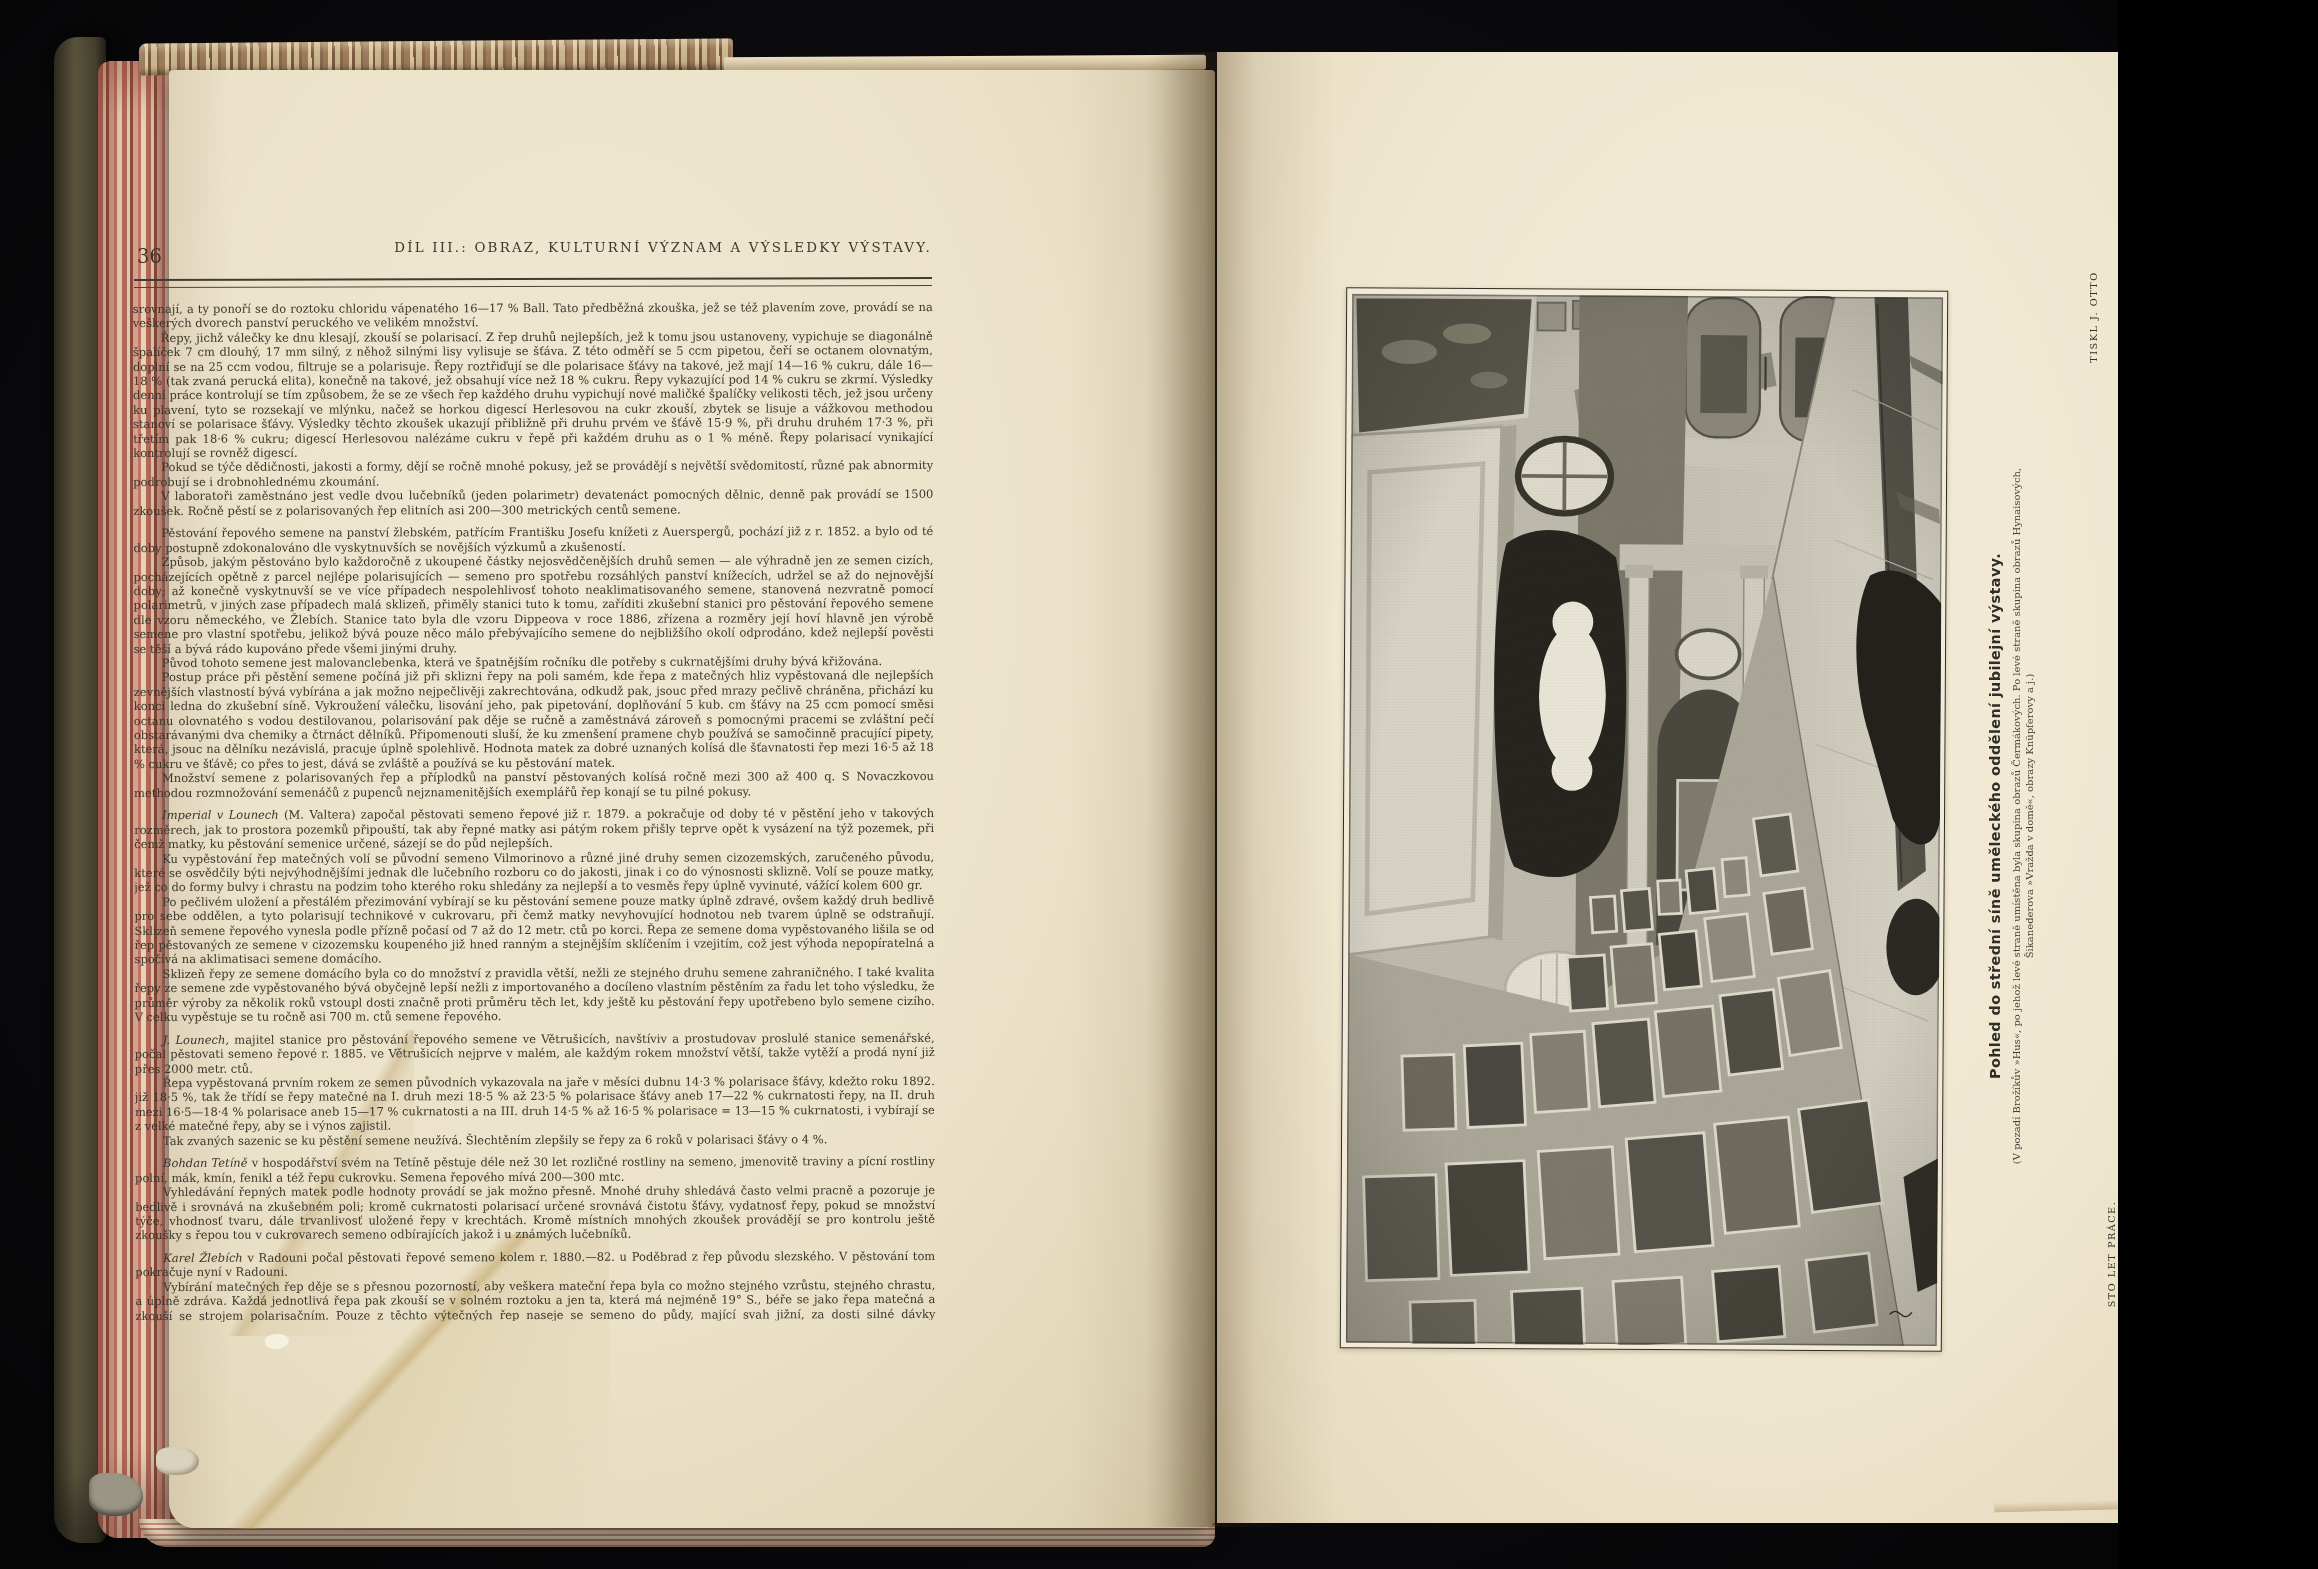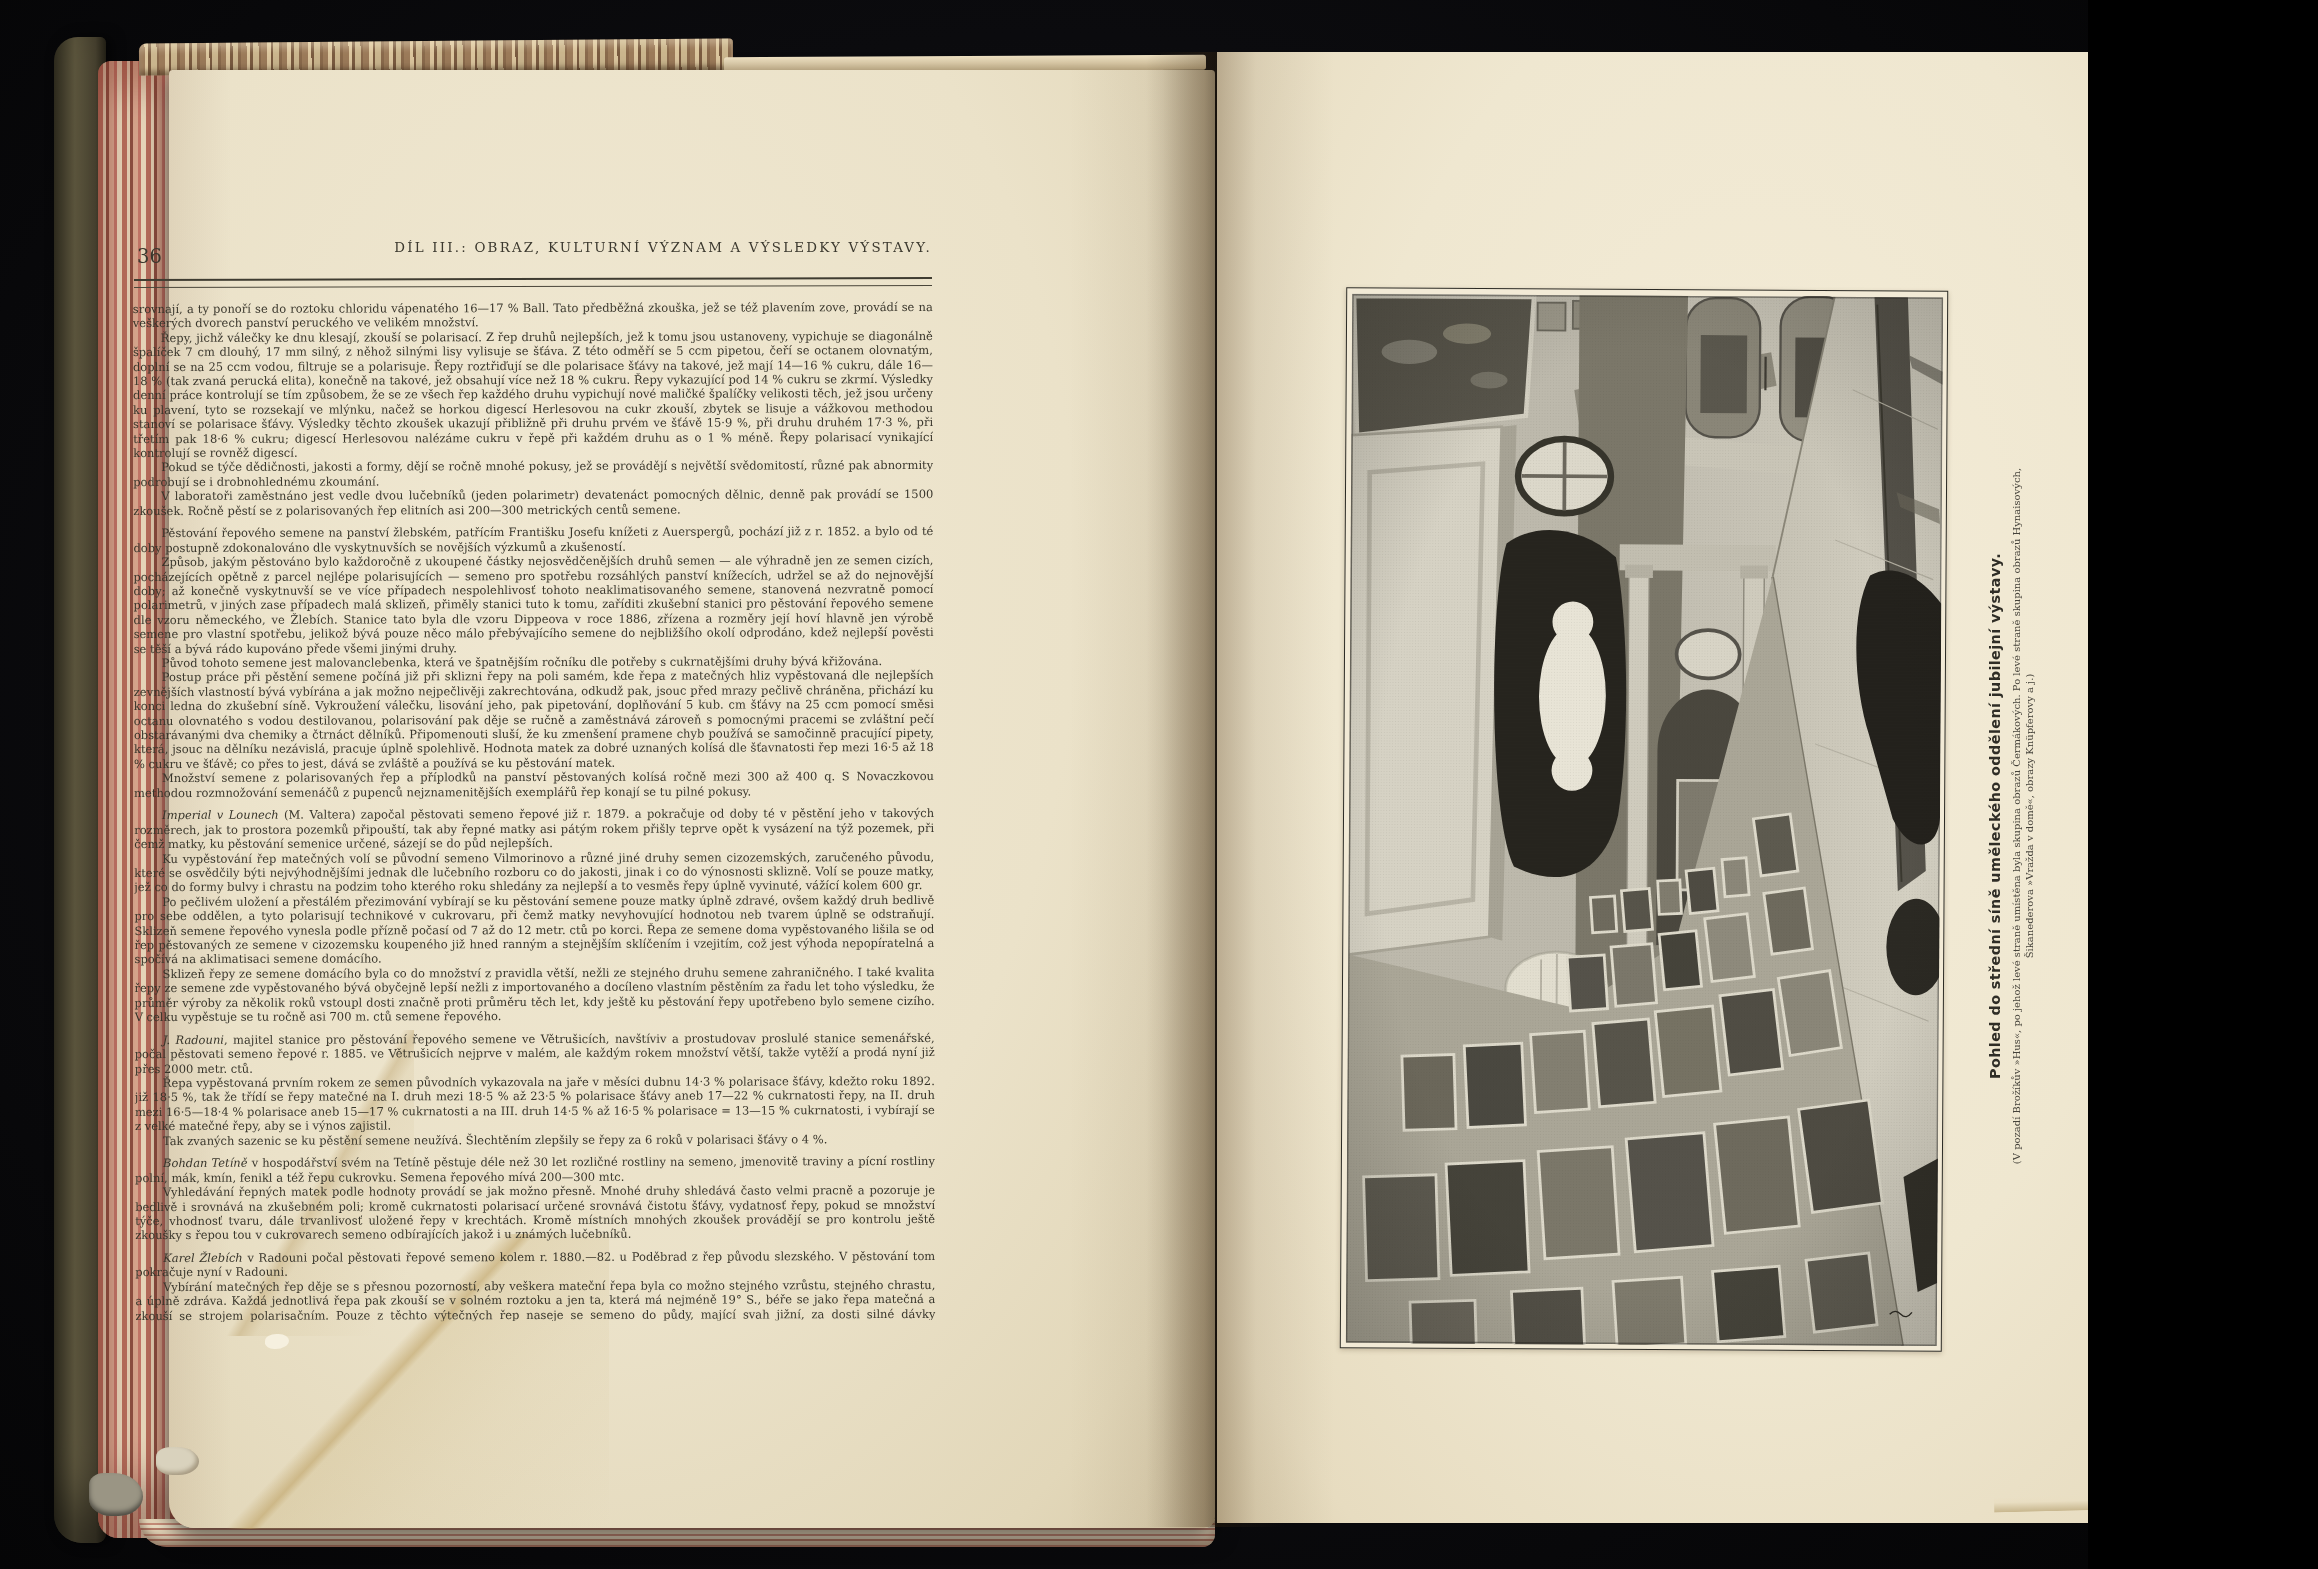--- a/index.html
+++ b/index.html
@@ -1,18 +1,18 @@
 <!DOCTYPE html>
 <html style="font-size:15px"><head>
 <meta charset="utf-8">
 <style>
   html,body{margin:0;padding:0;background:#000;}
   #stage{position:relative;width:2088px;height:1569px;overflow:hidden;
          background:radial-gradient(ellipse at 50% 45%, #16161b 0%, #0b0b0e 55%, #050506 100%);
-         font-family:"DejaVu Serif", serif;}
+         font-family:"DejaVu Serif", serif;padding-left:30px;}
   .abs{position:absolute;}
 
   
   .cover-edge{left:54px;top:37px;width:52px;height:1506px;border-radius:24px 5.6px 9.3px 28px;
       background:linear-gradient(to right,#3c3827,#6e6649 40%,#57503a 80%,#2e2a1d);
       box-shadow:inset 0 -37px 56px rgba(0,0,0,.5), 5.6px 0 13px rgba(0,0,0,.6);}
   .page-stack-left{left:98px;top:61px;width:80px;height:1477px;border-radius:13px 0 0 20.4px;
       background:repeating-linear-gradient(90deg,#b96f5e 0 4.6px,#e7d4b8 4.6px 8.3px,#8d4f41 8.3px 11px,#d9a78f 11px 16px,#c4776a 16px 19.5px,#ecdcc0 19.5px 24px);
       box-shadow:inset 0 28px 37px rgba(120,50,35,.35), inset 0 -56px 46px rgba(90,40,30,.4);}
   .deckle-top{left:139px;top:41px;width:594px;height:32px;border-radius:7.4px 3.7px 0 0;transform:rotate(-.5deg);
@@ -111,21 +111,21 @@
       <p class="">V laboratoři zaměstnáno jest vedle dvou lučebníků (jeden polarimetr) devatenáct pomocných dělnic, denně pak provádí se 1500 zkoušek. Ročně pěstí se z polarisovaných řep elitních asi 200—300 metrických centů semene.</p>
       <p class="gap ">Pěstování řepového semene na panství žlebském, patřícím Františku Josefu knížeti z Auerspergů, pochází již z r. 1852. a bylo od té doby postupně zdokonalováno dle vyskytnuvších se novějších výzkumů a zkušeností.</p>
       <p class="">Způsob, jakým pěstováno bylo každoročně z ukoupené částky nejosvědčenějších druhů semen — ale výhradně jen ze semen cizích, pocházejících opětně z parcel nejlépe polarisujících — semeno pro spotřebu rozsáhlých panství knížecích, udržel se až do nejnovější doby; až konečně vyskytnuvší se ve více případech nespolehlivosť tohoto neaklimatisovaného semene, stanovená nezvratně pomocí polarimetrů, v jiných zase případech malá sklizeň, přiměly stanici tuto k tomu, zaříditi zkušební stanici pro pěstování řepového semene dle vzoru německého, ve Žlebích. Stanice tato byla dle vzoru Dippeova v roce 1886, zřízena a rozměry její hoví hlavně jen výrobě semene pro vlastní spotřebu, jelikož bývá pouze něco málo přebývajícího semene do nejbližšího okolí odprodáno, kdež nejlepší pověsti se těší a bývá rádo kupováno přede všemi jinými druhy.</p>
       <p class="">Původ tohoto semene jest malovanclebenka, která ve špatnějším ročníku dle potřeby s cukrnatějšími druhy bývá křižována.</p>
       <p class="">Postup práce při pěstění semene počíná již při sklizni řepy na poli samém, kde řepa z matečných hliz vypěstovaná dle nejlepších zevnějších vlastností bývá vybírána a jak možno nejpečlivěji zakrechtována, odkudž pak, jsouc před mrazy pečlivě chráněna, přichází ku konci ledna do zkušební síně. Vykroužení válečku, lisování jeho, pak pipetování, doplňování 5 kub. cm šťávy na 25 ccm pomocí směsi octanu olovnatého s vodou destilovanou, polarisování pak děje se ručně a zaměstnává zároveň s pomocnými pracemi se zvláštní pečí obstarávanými dva chemiky a čtrnáct dělníků. Připomenouti sluší, že ku zmenšení pramene chyb používá se samočinně pracující pipety, která, jsouc na dělníku nezávislá, pracuje úplně spolehlivě. Hodnota matek za dobré uznaných kolísá dle šťavnatosti řep mezi 16·5 až 18 % cukru ve šťávě; co přes to jest, dává se zvláště a používá se ku pěstování matek.</p>
       <p class="">Množství semene z polarisovaných řep a příplodků na panství pěstovaných kolísá ročně mezi 300 až 400 q. S Novaczkovou methodou rozmnožování semenáčů z pupenců nejznamenitějších exemplářů řep konají se tu pilné pokusy.</p>
       <p class="gap "><span class="lead">Imperial v Lounech</span> (M. Valtera) započal pěstovati semeno řepové již r. 1879. a pokračuje od doby té v pěstění jeho v takových rozměrech, jak to prostora pozemků připouští, tak aby řepné matky asi pátým rokem přišly teprve opět k vysázení na týž pozemek, při čemž matky, ku pěstování semenice určené, sázejí se do půd nejlepších.</p>
       <p class="">Ku vypěstování řep matečných volí se původní semeno Vilmorinovo a různé jiné druhy semen cizozemských, zaručeného původu, které se osvědčily býti nejvýhodnějšími jednak dle lučebního rozboru co do jakosti, jinak i co do výnosnosti sklizně. Volí se pouze matky, jež co do formy bulvy i chrastu na podzim toho kterého roku shledány za nejlepší a to vesměs řepy úplně vyvinuté, vážící kolem 600 gr.</p>
       <p class="">Po pečlivém uložení a přestálém přezimování vybírají se ku pěstování semene pouze matky úplně zdravé, ovšem každý druh bedlivě pro sebe oddělen, a tyto polarisují technikové v cukrovaru, při čemž matky nevyhovující hodnotou neb tvarem úplně se odstraňují. Sklizeň semene řepového vynesla podle přízně počasí od 7 až do 12 metr. ctů po korci. Řepa ze semene doma vypěstovaného lišila se od řep pěstovaných ze semene v cizozemsku koupeného již hned ranným a stejnějším sklíčením i vzejitím, což jest výhoda nepopíratelná a spočívá na aklimatisaci semene domácího.</p>
       <p class="">Sklizeň řepy ze semene domácího byla co do množství z pravidla větší, nežli ze stejného druhu semene zahraničného. I také kvalita řepy ze semene zde vypěstovaného bývá obyčejně lepší nežli z importovaného a docíleno vlastním pěstěním za řadu let toho výsledku, že průměr výroby za několik roků vstoupl dosti značně proti průměru těch let, kdy ještě ku pěstování řepy upotřebeno bylo semene cizího. V celku vypěstuje se tu ročně asi 700 m. ctů semene řepového.</p>
-      <p class="gap "><span class="lead">J. Radouni</span>, majitel stanice pro pěstování řepového semene ve Větrušicích, navštíviv a prostudovav proslulé stanice semenářské, počal pěstovati semeno řepové r. 1885. ve Větrušicích nejprve v malém, ale každým rokem množství větší, takže vytěží a prodá nyní již přes 2000 metr. ctů.</p>
+      <p class="gap "><span class="lead">J. Lounech</span>, majitel stanice pro pěstování řepového semene ve Větrušicích, navštíviv a prostudovav proslulé stanice semenářské, počal pěstovati semeno řepové r. 1885. ve Větrušicích nejprve v malém, ale každým rokem množství větší, takže vytěží a prodá nyní již přes 2000 metr. ctů.</p>
       <p class="">Řepa vypěstovaná prvním rokem ze semen původních vykazovala na jaře v měsíci dubnu 14·3 % polarisace šťávy, kdežto roku 1892. již 18·5 %, tak že třídí se řepy matečné na I. druh mezi 18·5 % až 23·5 % polarisace šťávy aneb 17—22 % cukrnatosti řepy, na II. druh mezi 16·5—18·4 % polarisace aneb 15—17 % cukrnatosti a na III. druh 14·5 % až 16·5 % polarisace = 13—15 % cukrnatosti, i vybírají se z velké matečné řepy, aby se i výnos zajistil.</p>
       <p class="">Tak zvaných sazenic se ku pěstění semene neužívá. Šlechtěním zlepšily se řepy za 6 roků v polarisaci šťávy o 4 %.</p>
       <p class="gap "><span class="lead">Bohdan Tetíně</span> v hospodářství svém na Tetíně pěstuje déle než 30 let rozličné rostliny na semeno, jmenovitě traviny a pícní rostliny polní, mák, kmín, fenikl a též řepu cukrovku. Semena řepového mívá 200—300 mtc.</p>
       <p class="">Vyhledávání řepných matek podle hodnoty provádí se jak možno přesně. Mnohé druhy shledává často velmi pracně a pozoruje je bedlivě i srovnává na zkušebném poli; kromě cukrnatosti polarisací určené srovnává čistotu šťávy, vydatnosť řepy, pokud se množství týče, vhodnosť tvaru, dále trvanlivosť uložené řepy v krechtách. Kromě místních mnohých zkoušek provádějí se pro kontrolu ještě zkoušky s řepou tou v cukrovarech semeno odbírajících jakož i u známých lučebníků.</p>
       <p class="gap "><span class="lead">Karel Žlebích</span> v Radouni počal pěstovati řepové semeno kolem r. 1880.—82. u Poděbrad z řep původu slezského. V pěstování tom pokračuje nyní v Radouni.</p>
       <p class="">Vybírání matečných řep děje se s přesnou pozorností, aby veškera mateční řepa byla co možno stejného vzrůstu, stejného chrastu, a úplně zdráva. Každá jednotlivá řepa pak zkouší se v solném roztoku a jen ta, která má nejméně 19° S., béře se jako řepa matečná a zkouší se strojem polarisačním. Pouze z těchto výtečných řep naseje se semeno do půdy, mající svah jižní, za dosti silné dávky mnohostupňového superfosfatu, aby byly semenice takto vypěstované jakostí jak možno nejlepší; matečné řepy zkoušejí se v roztoku solném. Veškery práce v laboratoři provádějí se za dohledu cukrovaru byšického. Ročně pěstuje se semeno na výměře 100 měr, a v hospodářských kruzích známo jest jako druh »Imperial původu slezského«.</p>
     </div>
 
   <div class="abs gutter-shadow"></div>
 

